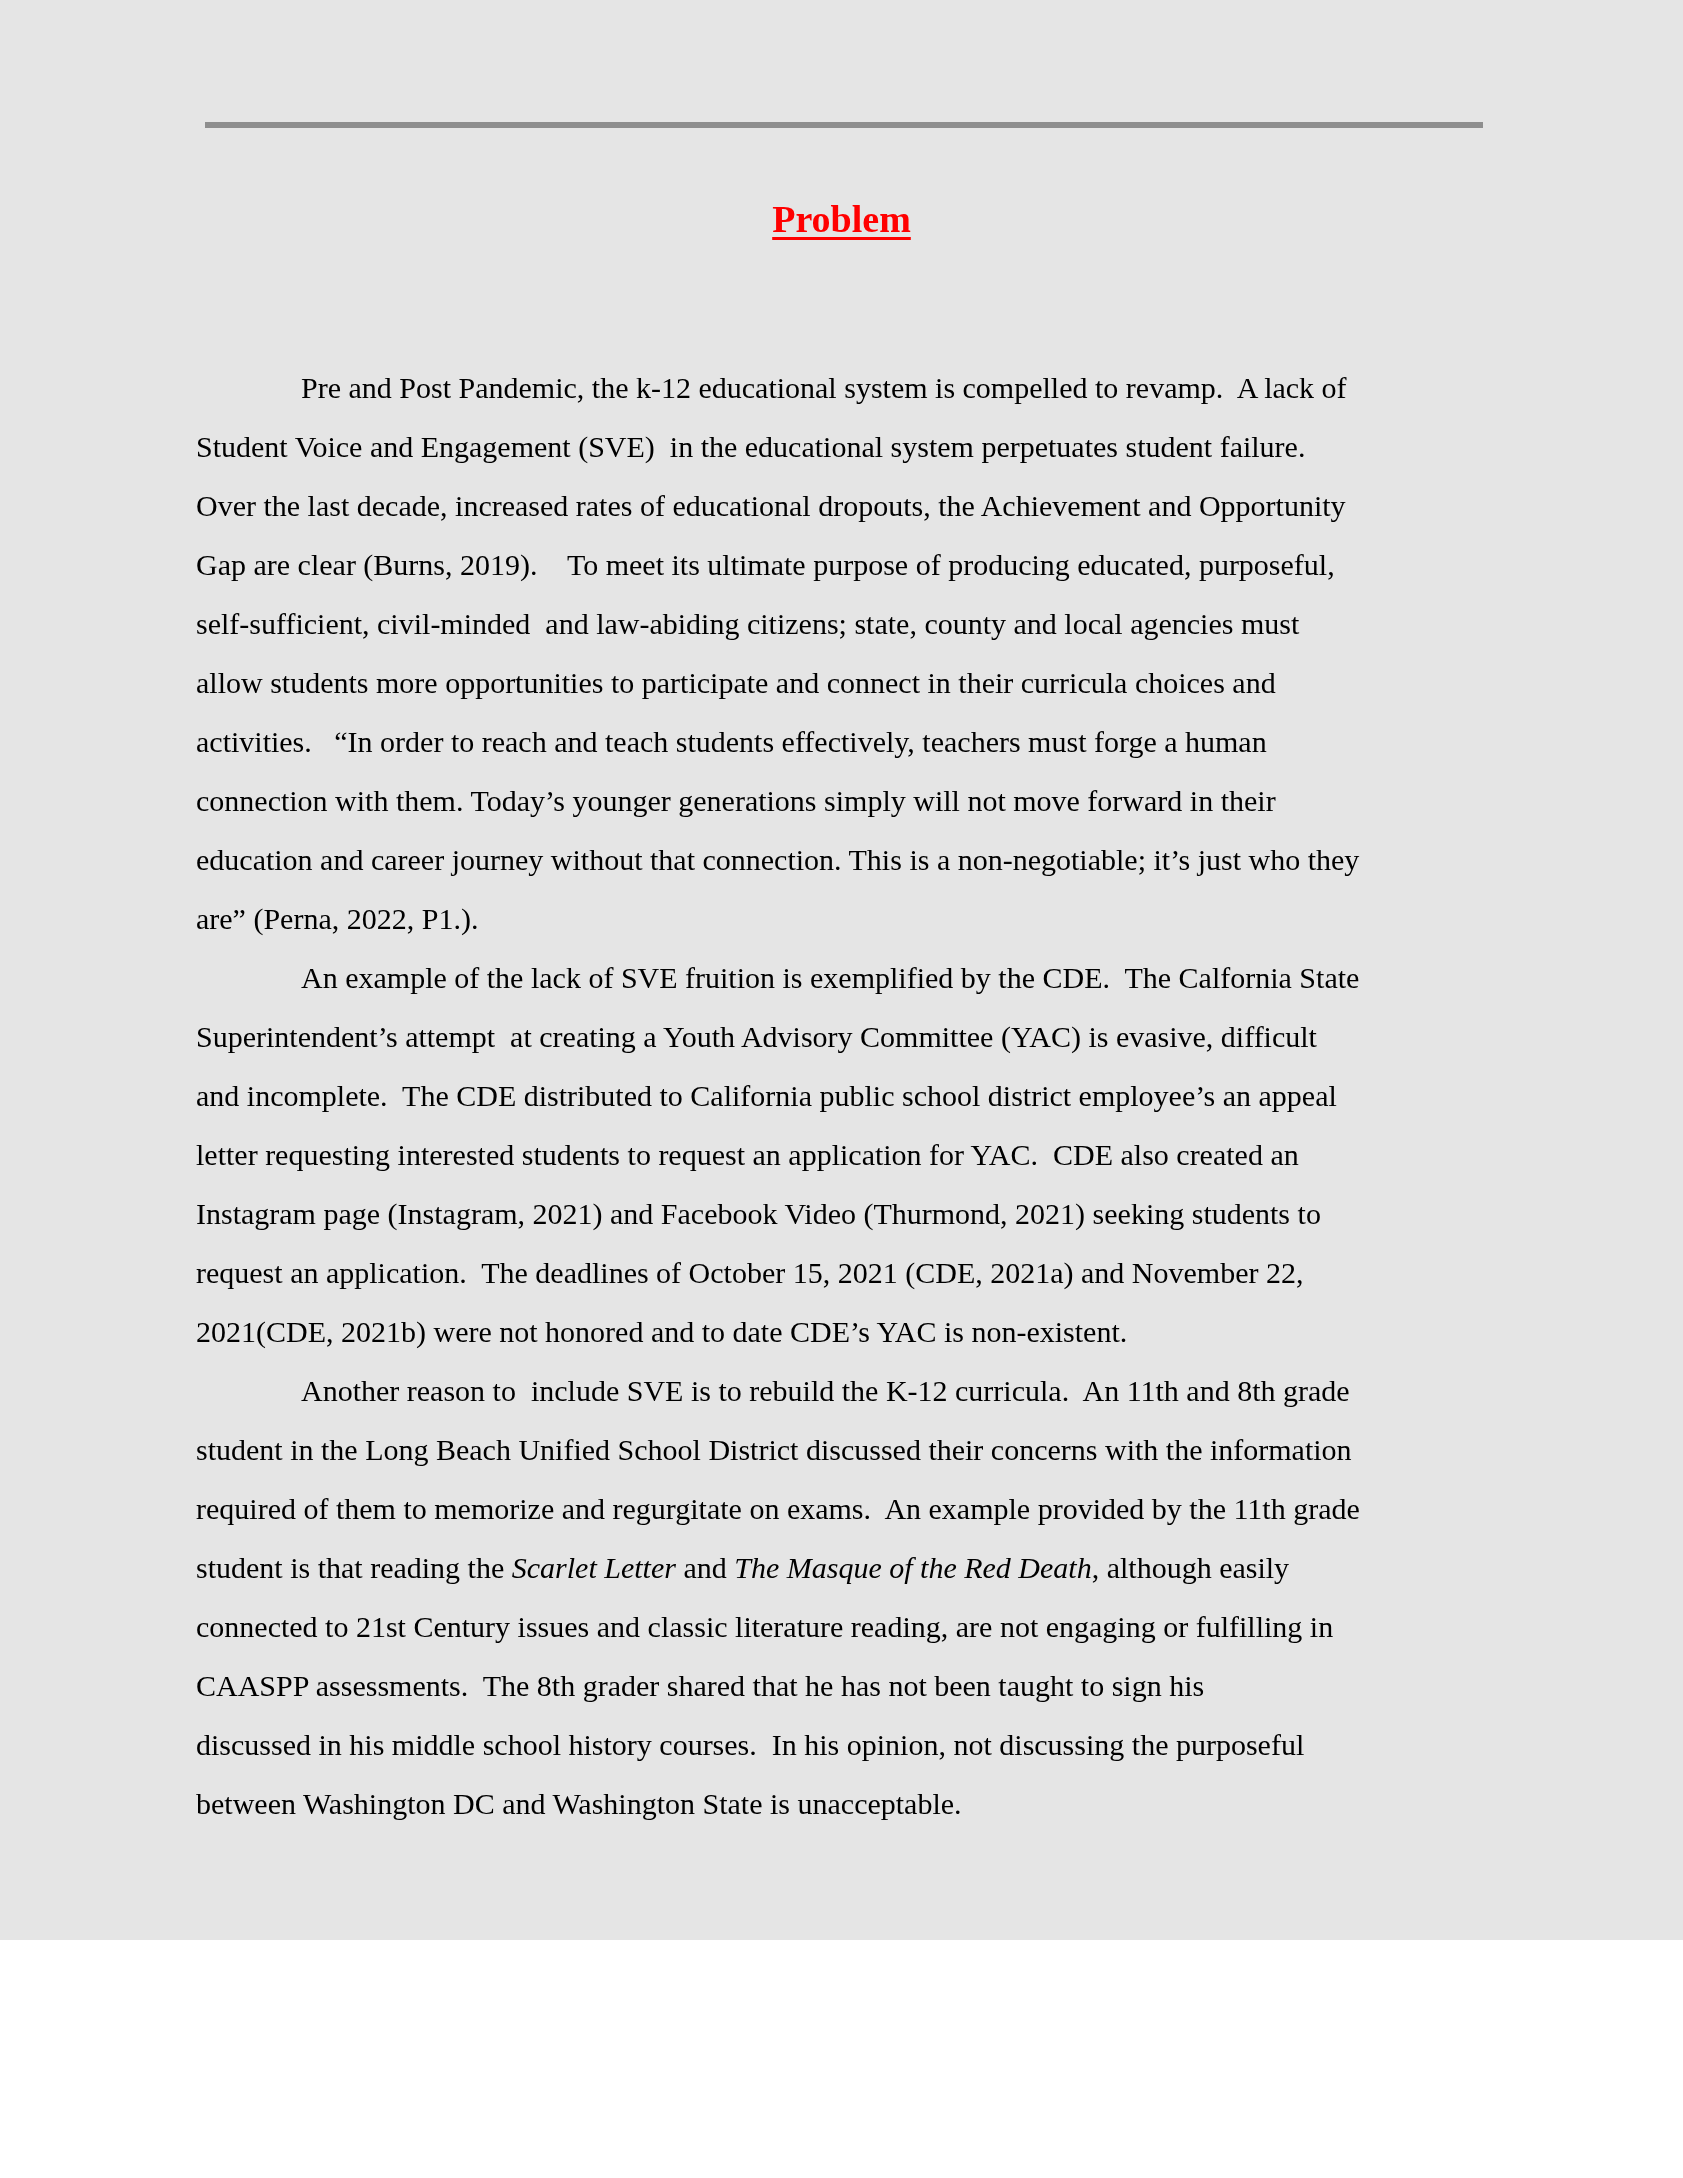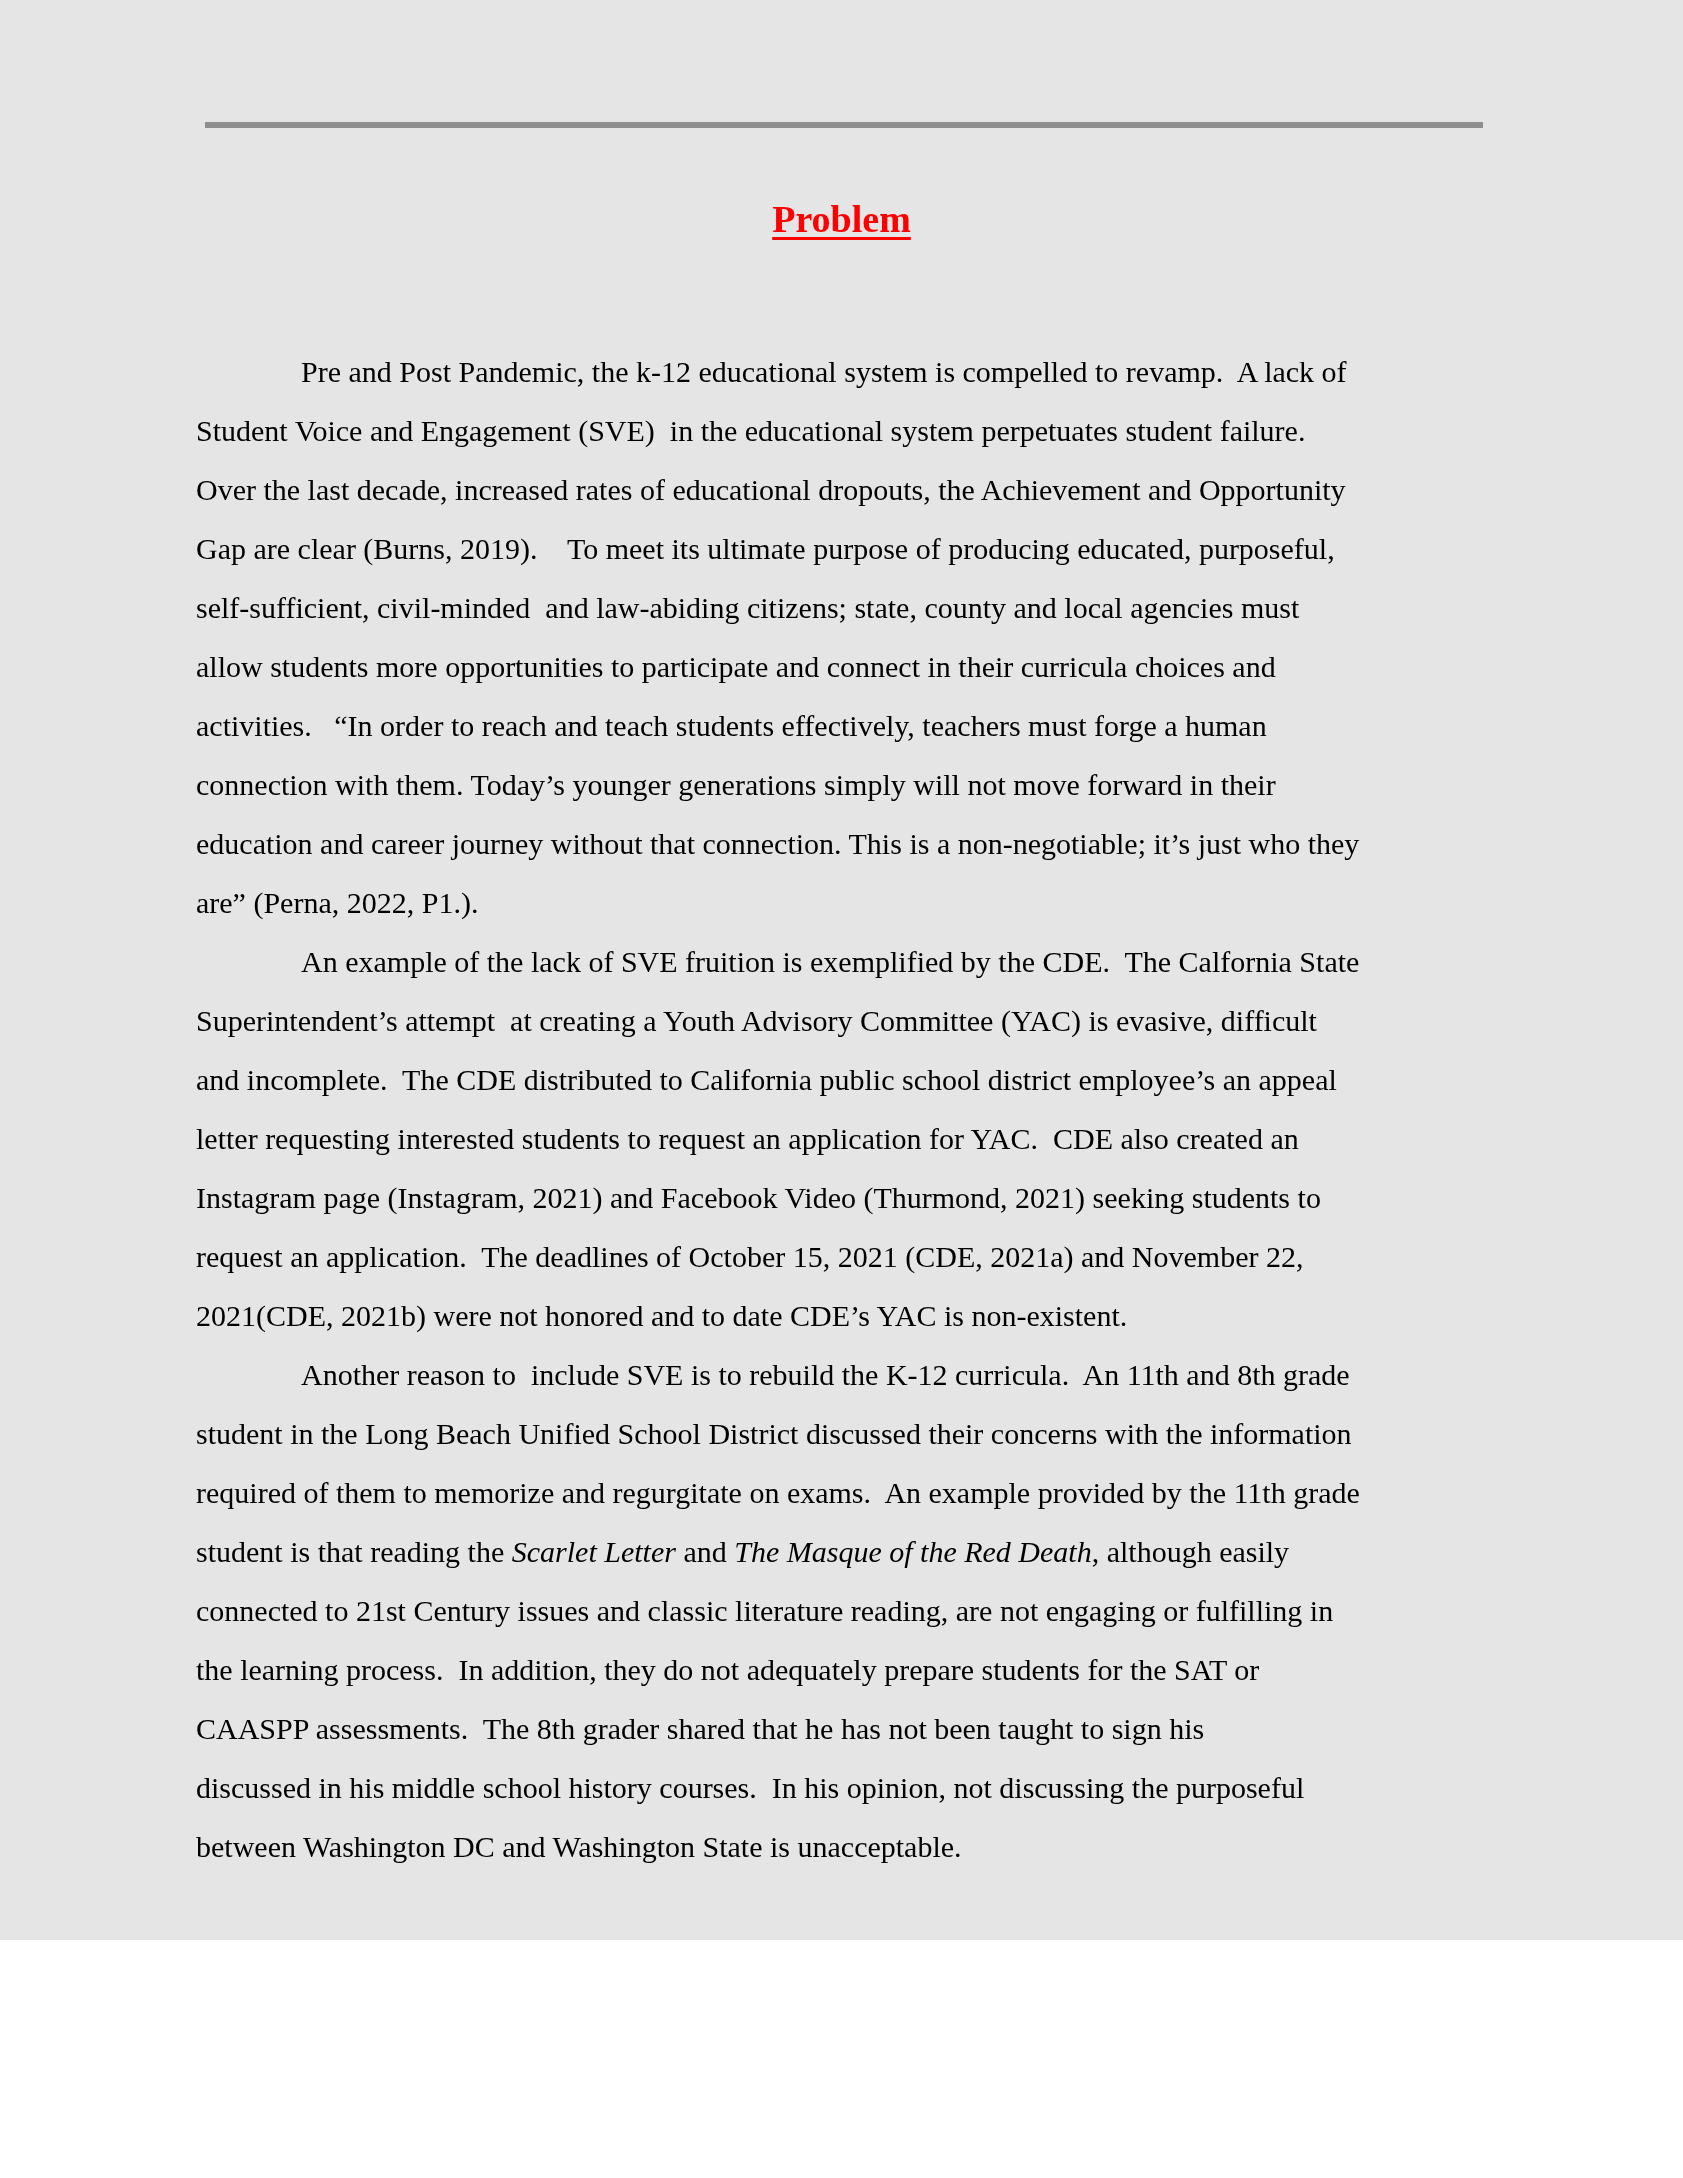--- a/index.html
+++ b/index.html
@@ -32,21 +32,21 @@
     font-size: 38px;
     line-height: 46px;
     font-weight: bold;
     text-decoration: underline;
     text-decoration-thickness: 3px;
     text-underline-offset: 5px;
   }
   .content {
     position: absolute;
     left: 196px;
-    top: 342px;
+    top: 358px;
     width: 1297px;
   }
   .line {
     height: 59px;
     line-height: 59px;
     font-size: 30px;
     white-space: pre;
     color: #000000;
   }
   .line.first {
@@ -85,21 +85,20 @@
       <div class="line"><span class="seg">and incomplete.  The CDE distributed to California public school district employee’s an appeal</span></div>
       <div class="line"><span class="seg">letter requesting interested students to request an application for YAC.  CDE also created an</span></div>
       <div class="line"><span class="seg">Instagram page (Instagram, 2021) and Facebook Video (Thurmond, 2021) seeking students to</span></div>
       <div class="line"><span class="seg">request an application.  The deadlines of October 15, 2021 (CDE, 2021a) and November 22,</span></div>
       <div class="line"><span class="seg">2021(CDE, 2021b) were not honored and to date CDE’s YAC is non-existent.</span></div>
       <div class="line first"><span class="seg">Another reason to  include SVE is to rebuild the K-12 curricula.  An 11th and 8th grade</span></div>
       <div class="line"><span class="seg">student in the Long Beach Unified School District discussed their concerns with the information</span></div>
       <div class="line"><span class="seg">required of them to memorize and regurgitate on exams.  An example provided by the 11th grade</span></div>
       <div class="line"><span class="seg">student is that reading the </span><span class="seg italic">Scarlet Letter</span><span class="seg"> and </span><span class="seg italic">The Masque of the Red Death</span><span class="seg">, although easily</span></div>
       <div class="line"><span class="seg">connected to 21st Century issues and classic literature reading, are not engaging or fulfilling in</span></div>
-      <div class="line"><span class="seg">the learning process.  In addition, they do not adequately prepare students for the SAT or</span></div>
       <div class="line"><span class="seg">CAASPP assessments.  The 8th grader shared that he has not been taught to sign his</span></div>
       <div class="line"><span class="seg">discussed in his middle school history courses.  In his opinion, not discussing the purposeful</span></div>
       <div class="line"><span class="seg">between Washington DC and Washington State is unacceptable.</span></div>
     </div>
   <div class="rule bottom" style="background: rgb(142, 142, 142);"></div>
   <div class="pagenum" style="color: rgb(0, 0, 0);">Page 2</div>
 </div>
 
 
 </body></html>

